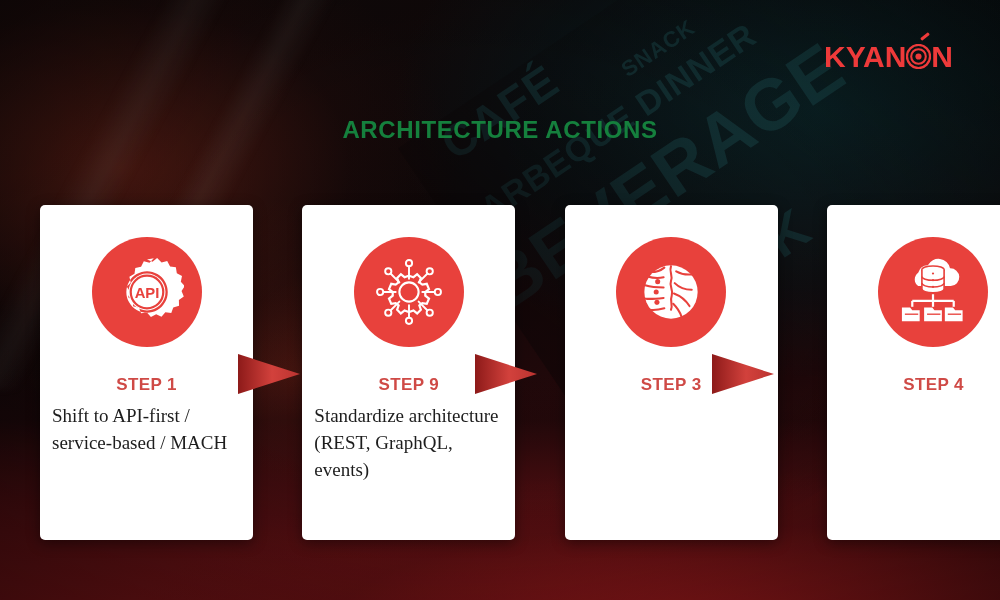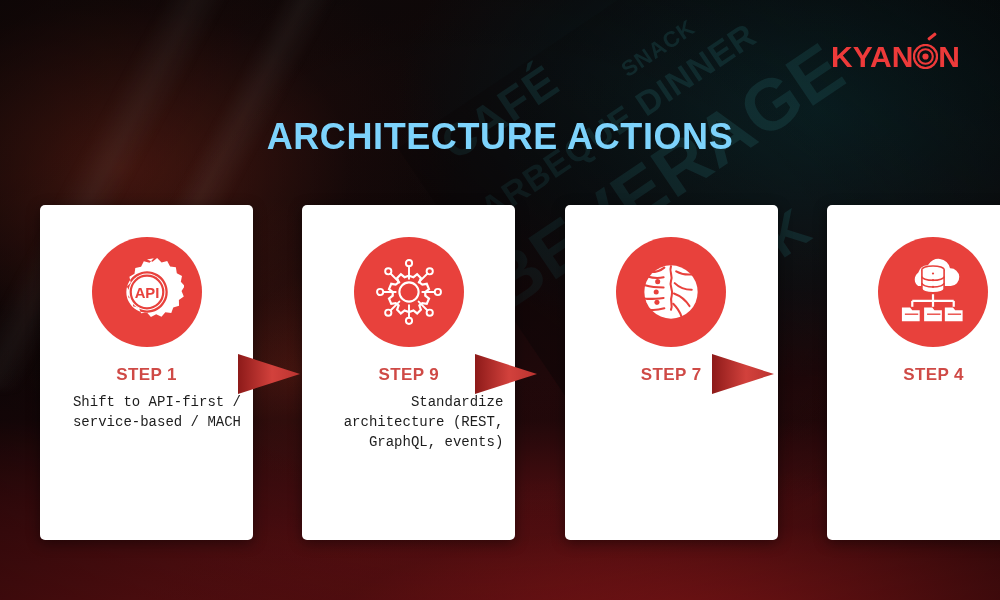--- a/index.html
+++ b/index.html
@@ -80,21 +80,21 @@
   .bg-words-fade {
     position: absolute;
     inset: 0;
     background: linear-gradient(250deg, rgba(0,0,0,0) 10%, rgba(10,5,6,0.35) 55%, rgba(10,5,6,0.85) 92%);
   }
 
   
   .logo {
     position: absolute;
     top: 42px;
-    right: 40px;
+    right: 47px;
     display: flex;
     align-items: center;
   }
   .logo-text {
     font-size: 30px;
     font-weight: 800;
     letter-spacing: 0px;
     color: #ee3a3a;
     font-family: "Liberation Sans", sans-serif;
     line-height: 1;
@@ -118,22 +118,22 @@
     transform: rotate(-38deg);
     border-radius: 1px;
   }
 
   
   .title {
     position: absolute;
     top: 116px;
     left: 0; right: 0;
     text-align: center;
-    color: #7dd3fc;
-    font-size: 36px;
+    color: #15803d;
+    font-size: 24px;
     font-weight: 800;
     letter-spacing: 0.6px;
     font-family: "Liberation Sans", sans-serif;
   }
 
   
   .cards {
     position: absolute;
     left: 40px;
     top: 205px;
@@ -162,35 +162,35 @@
     border-radius: 50%;
     background: #E8413C;
     display: flex;
     align-items: center;
     justify-content: center;
     flex: none;
   }
   .icon-circle svg { display: block; }
 
   .step-label {
-    margin-top: 18px;
+    margin-top: 28px;
     color: #CF4A46;
     font-size: 17px;
     font-weight: 800;
     letter-spacing: 0.4px;
     font-family: "Liberation Sans", sans-serif;
   }
 
   .step-body {
     margin-top: 8px;
     color: #1d1d1d;
-    font-size: 14px;
+    font-size: 19px;
     line-height: 1.42;
-    text-align: right;
-    font-family: Liberation Mono, monospace;
+    text-align: left;
+    font-family: Liberation Serif, serif;
     font-weight: 400;
   }
 
   
   .arrow {
     position: absolute;
     top: 352px;
     width: 62px;
     height: 44px;
     z-index: 3;
@@ -338,21 +338,21 @@
             <path d="M54 52 c8 3 16 9 21 17"></path>
             <path d="M53 66 c5 5 9 11 11 17"></path>
           </g>
           <g fill="#E8413C">
             <circle cx="32" cy="36" r="3.4"></circle>
             <circle cx="30" cy="50" r="3.4"></circle>
             <circle cx="31" cy="64" r="3.4"></circle>
           </g>
         </svg>
       </div>
-      <div class="step-label">STEP 7</div>
+      <div class="step-label">STEP 3</div>
     </div>
 
     <div class="card">
       <div class="icon-circle">
         <svg width="74" height="74" viewBox="0 0 100 100">
           <path fill="#ffffff" d="M30 24 a14 14 0 0 1 13 -10 a16 16 0 0 1 30 4 a12 12 0 0 1 1 24 l-44 0 a11 11 0 0 1 0 -18 z"></path>
           <g fill="#ffffff" stroke="#E8413C" stroke-width="2.2">
             <ellipse cx="50" cy="20" rx="15" ry="5.2"></ellipse>
             <path d="M35 20 v26 a15 5.2 0 0 0 30 0 v-26"></path>
           </g>

